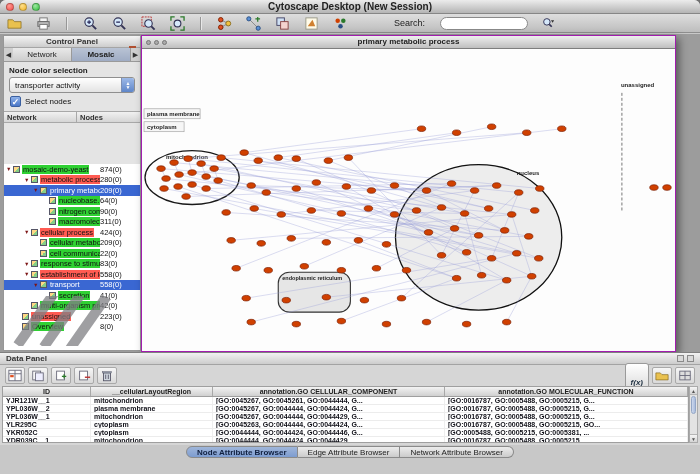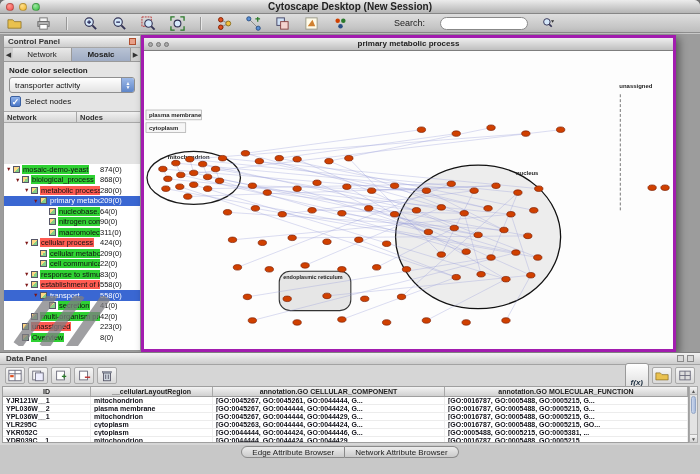--- a/index.html
+++ b/index.html
@@ -25,21 +25,21 @@
   .searchlbl { font-size:9px; color:#222; margin-left:34px; margin-right:4px; }
   .searchbox { width:88px; height:13px; border:1px solid #8a8a8a; border-radius:7px; font-size:8px; padding:0 6px;
                background:#fff; font-family:"Liberation Sans",sans-serif; }
 
   
   .main { position:absolute; top:34px; left:0; right:0; height:318px; background:#9c9c9c; }
 
   
   .cpanel { position:absolute; left:3px; top:1px; bottom:1px; width:138px; background:#e4e4e4; border:1px solid #979797; }
   .cp-header { height:12px; background:linear-gradient(#f4f4f4,#cdcdcd); border-bottom:1px solid #a5a5a5;
-               font-size:8px; font-weight:bold; color:#333; padding:1px 4px; display:flex; align-items:center; }
+               font-size:8px; font-weight:bold; color:#333; padding:1px 4px; display:flex; align-items:center;flex-direction:column; }
   .cp-float { margin-left:auto; width:7px; height:7px; border:1px solid #b05030; background:#e8a088; }
   .cp-tabs { height:14px; display:flex; align-items:stretch; background:#cfcfcf; border-bottom:1px solid #9a9a9a; }
   .tabarrow { width:9px; font-size:7px; color:#333; display:flex; align-items:center; justify-content:center; }
   .cptab { flex:1; font-size:8px; text-align:center; line-height:13px; color:#222;
            border-right:1px solid #9a9a9a; background:linear-gradient(#e9e9e9,#cdcdcd); }
   .cptab.on { background:linear-gradient(#b9c3d4,#9facc4); font-weight:bold; }
   .cp-sec { font-size:8px; font-weight:bold; color:#222; margin:4px 5px 2px; }
   .combo { height:16px; margin:1px 5px 3px; background:linear-gradient(#ffffff,#e3e3e3); border:1px solid #8f8f8f;
            border-radius:3px; display:flex; align-items:center; font-size:8px; padding-left:5px; color:#111; position:relative; }
   .combo-cap { position:absolute; right:0; top:0; bottom:0; width:13px; border-left:1px solid #7d8fb5;
@@ -65,21 +65,21 @@
   .chip.red { background:#ff5b52; }
   .tree-row.sel .chip { background:transparent; color:#fff; }
   .count { margin-left:auto; flex:none; width:40px; white-space:nowrap; overflow:hidden; }
   .wm { position:absolute; bottom:4px; left:4px; width:118px; height:50px; overflow:hidden; opacity:.75; }
   .wm i { position:absolute; background:#7f7f83; transform:rotate(-55deg); display:block; }
   .wm .a { width:64px; height:10px; left:-4px; top:18px; }
   .wm .b { width:64px; height:10px; left:22px; top:20px; }
   .wm .c { width:64px; height:10px; left:48px; top:22px; }
 
   
-  .netwin { position:absolute; left:141px; top:1px; width:535px; height:317px; border:3px solid #a21caf;
+  .netwin { position:absolute; left:141px; top:1px; width:535px; height:317px; border:1px solid #a21caf;
             background:#fff; box-shadow:3px 3px 8px rgba(0,0,0,.45); }
   .nw-title { height:13px; background:linear-gradient(#efefef,#bfbfbf); border-bottom:1px solid #7e7e7e;
               position:relative; font-size:8px; font-weight:bold; color:#222; text-align:center; line-height:12px; }
   .nw-dots { position:absolute; left:4px; top:4px; display:flex; gap:3px; }
   .nw-dots i { width:5px; height:5px; border-radius:50%; background:#aaa; border:1px solid #777; }
   .graph-area { position:absolute; top:13px; left:0; right:0; bottom:0; background:#fdfdfd; }
   .graph-area svg { width:100%; height:100%; display:block; }
 
   
   .dpanel { position:absolute; top:352px; left:0; right:0; height:93px; background:#d6d6d6; border-top:1px solid #808080; }
@@ -256,27 +256,20 @@
             <i class="a"></i>
             <i class="b"></i>
             <i class="c"></i>
           </div>
       <div class="tree-row">
             <span class="ind" style="width:0px"></span>
             <span class="tri">▼</span>
             <span class="nico"></span>
             <span class="chip green">mosaic-demo-yeast</span>
             <span class="count">874(0)</span>
-          </div>
-          <div class="tree-row">
-            <span class="ind" style="width:9px"></span>
-            <span class="tri">▼</span>
-            <span class="nico"></span>
-            <span class="chip green">biological_process</span>
-            <span class="count">868(0)</span>
           </div>
           <div class="tree-row">
             <span class="ind" style="width:18px"></span>
             <span class="tri">▼</span>
             <span class="nico"></span>
             <span class="chip red">metabolic process</span>
             <span class="count">280(0)</span>
           </div>
           <div class="tree-row sel">
             <span class="ind" style="width:27px"></span>
@@ -674,17 +667,18 @@
         </div>
     </div>
     <div class="vscroll">
       <span class="arr">▲</span>
       <span class="thumb"></span>
       <span class="arr dn">▼</span>
     </div>
   </div>
 
   <div class="btabs">
+      <div class="btab on">Node Attribute Browser</div>
       <div class="btab">Edge Attribute Browser</div>
       <div class="btab">Network Attribute Browser</div>
     </div>
 
 </div>
 
 </body></html>

